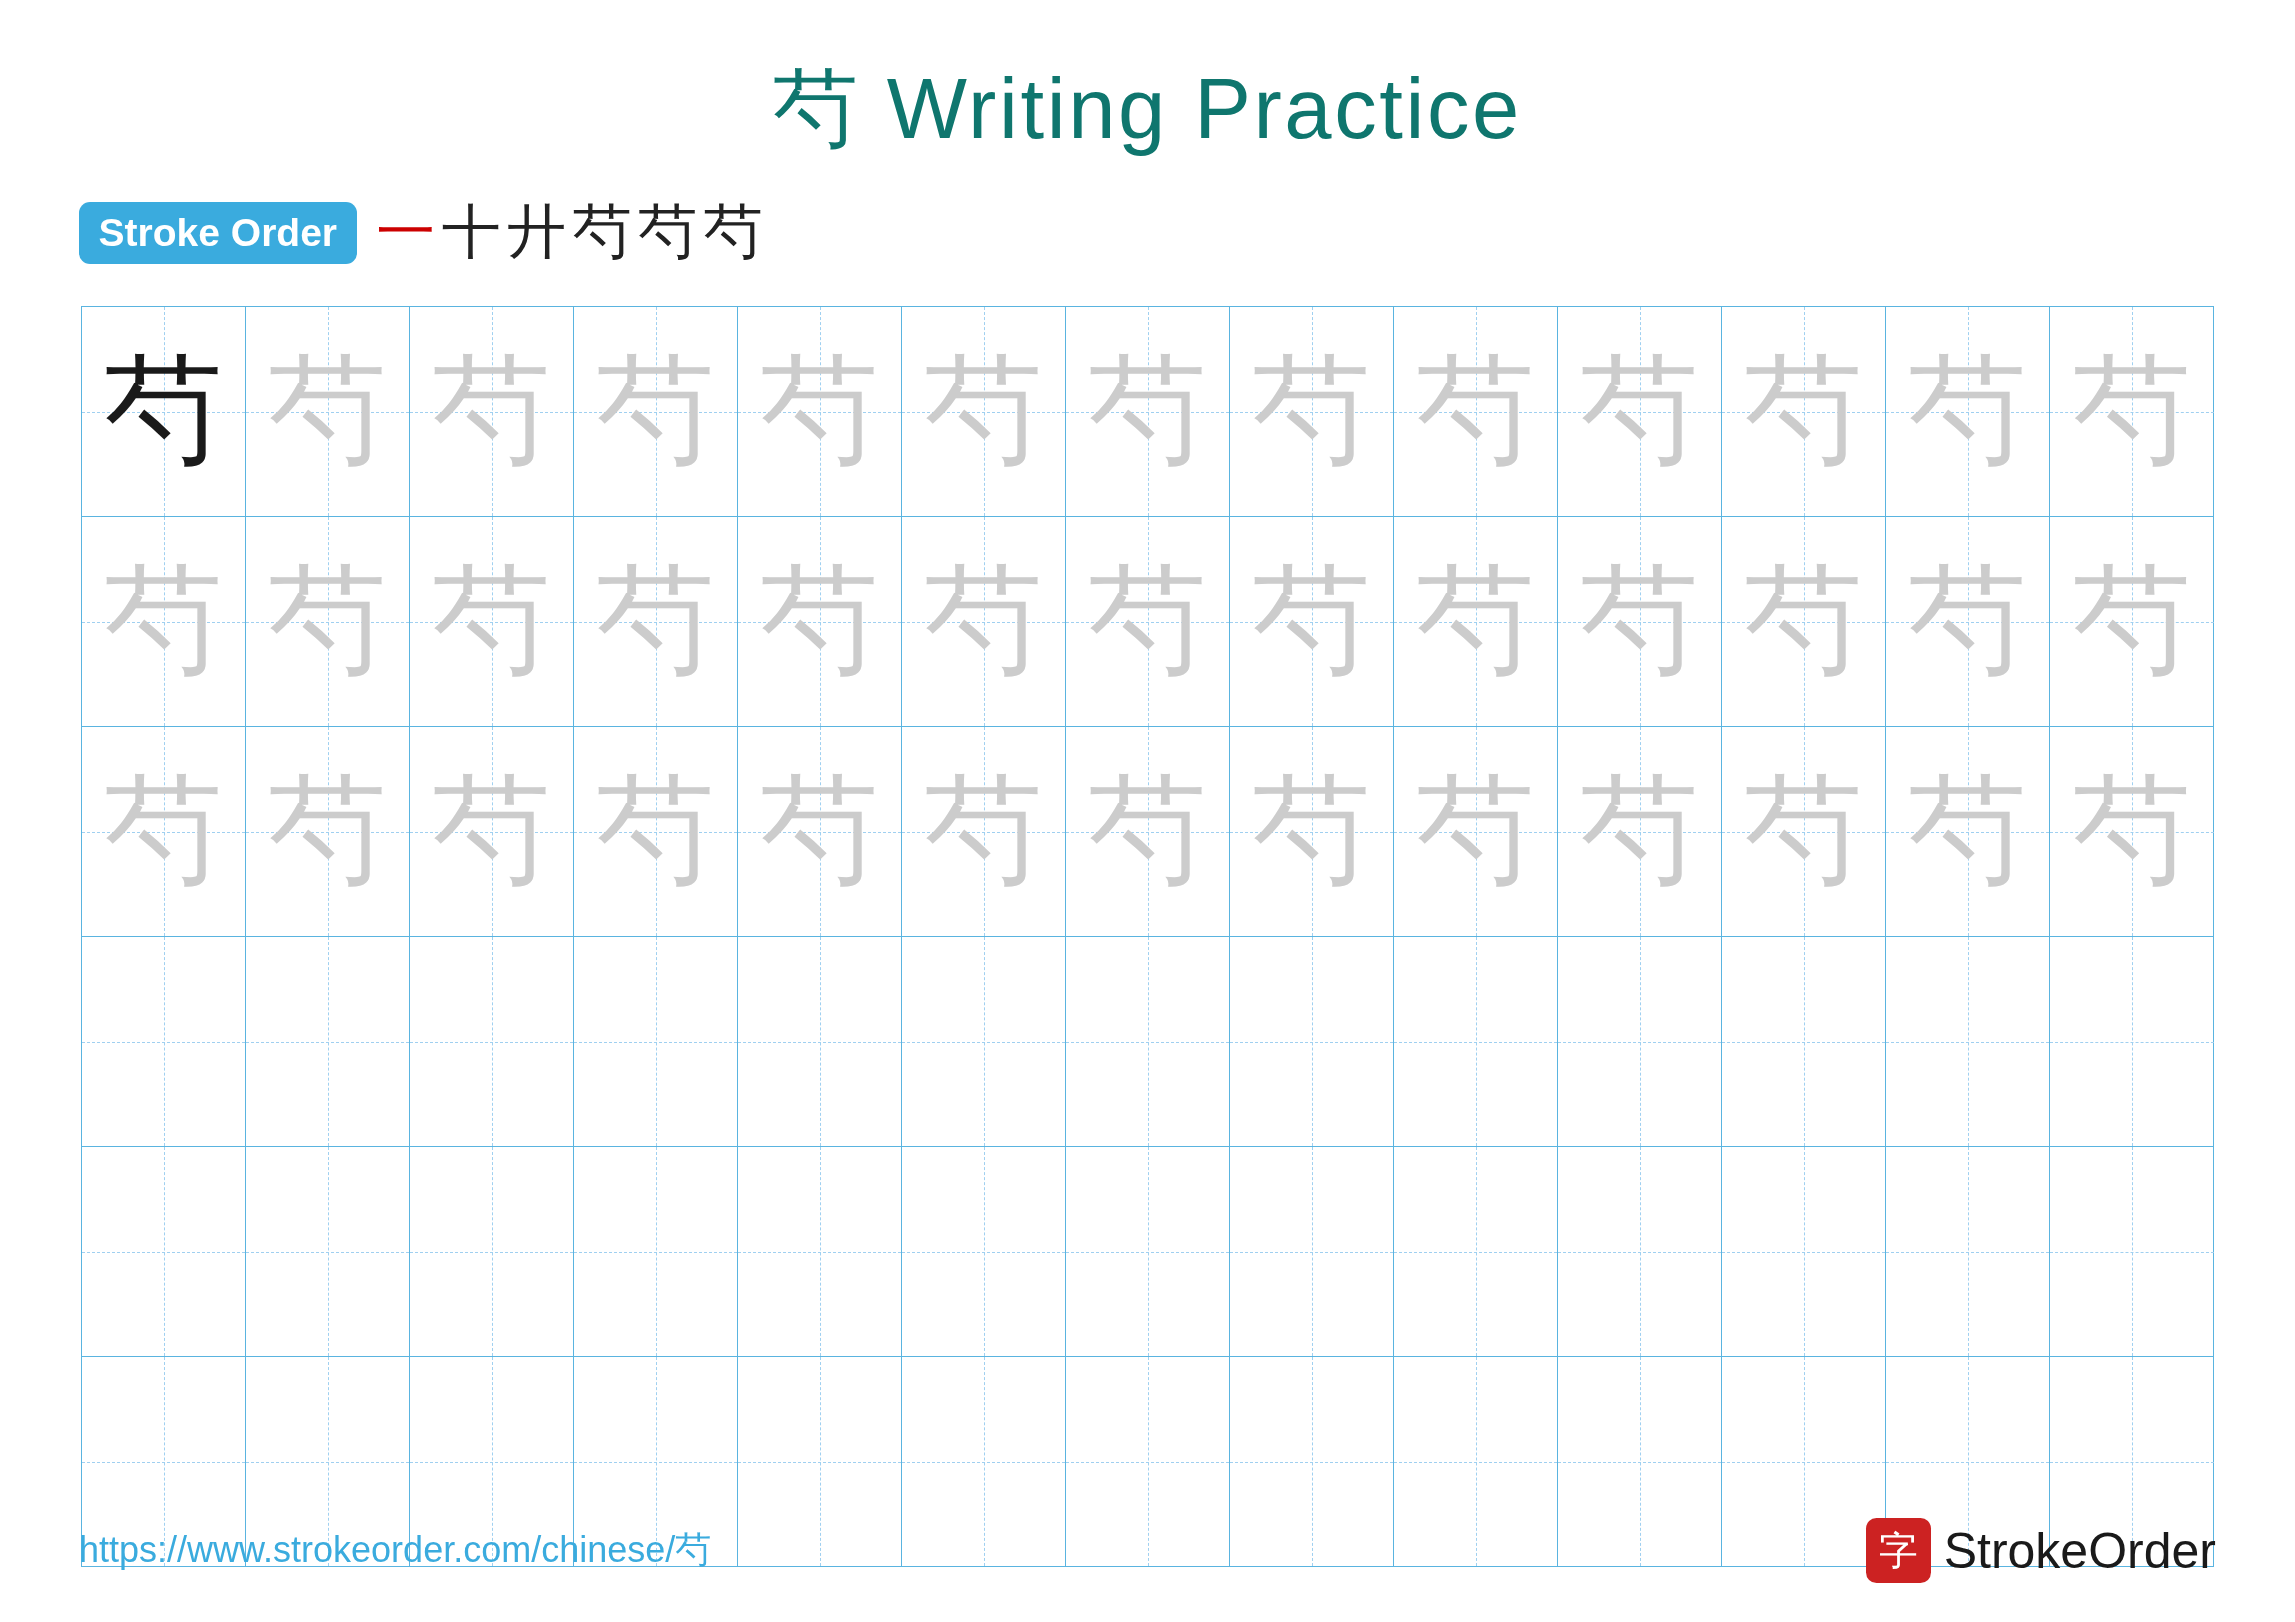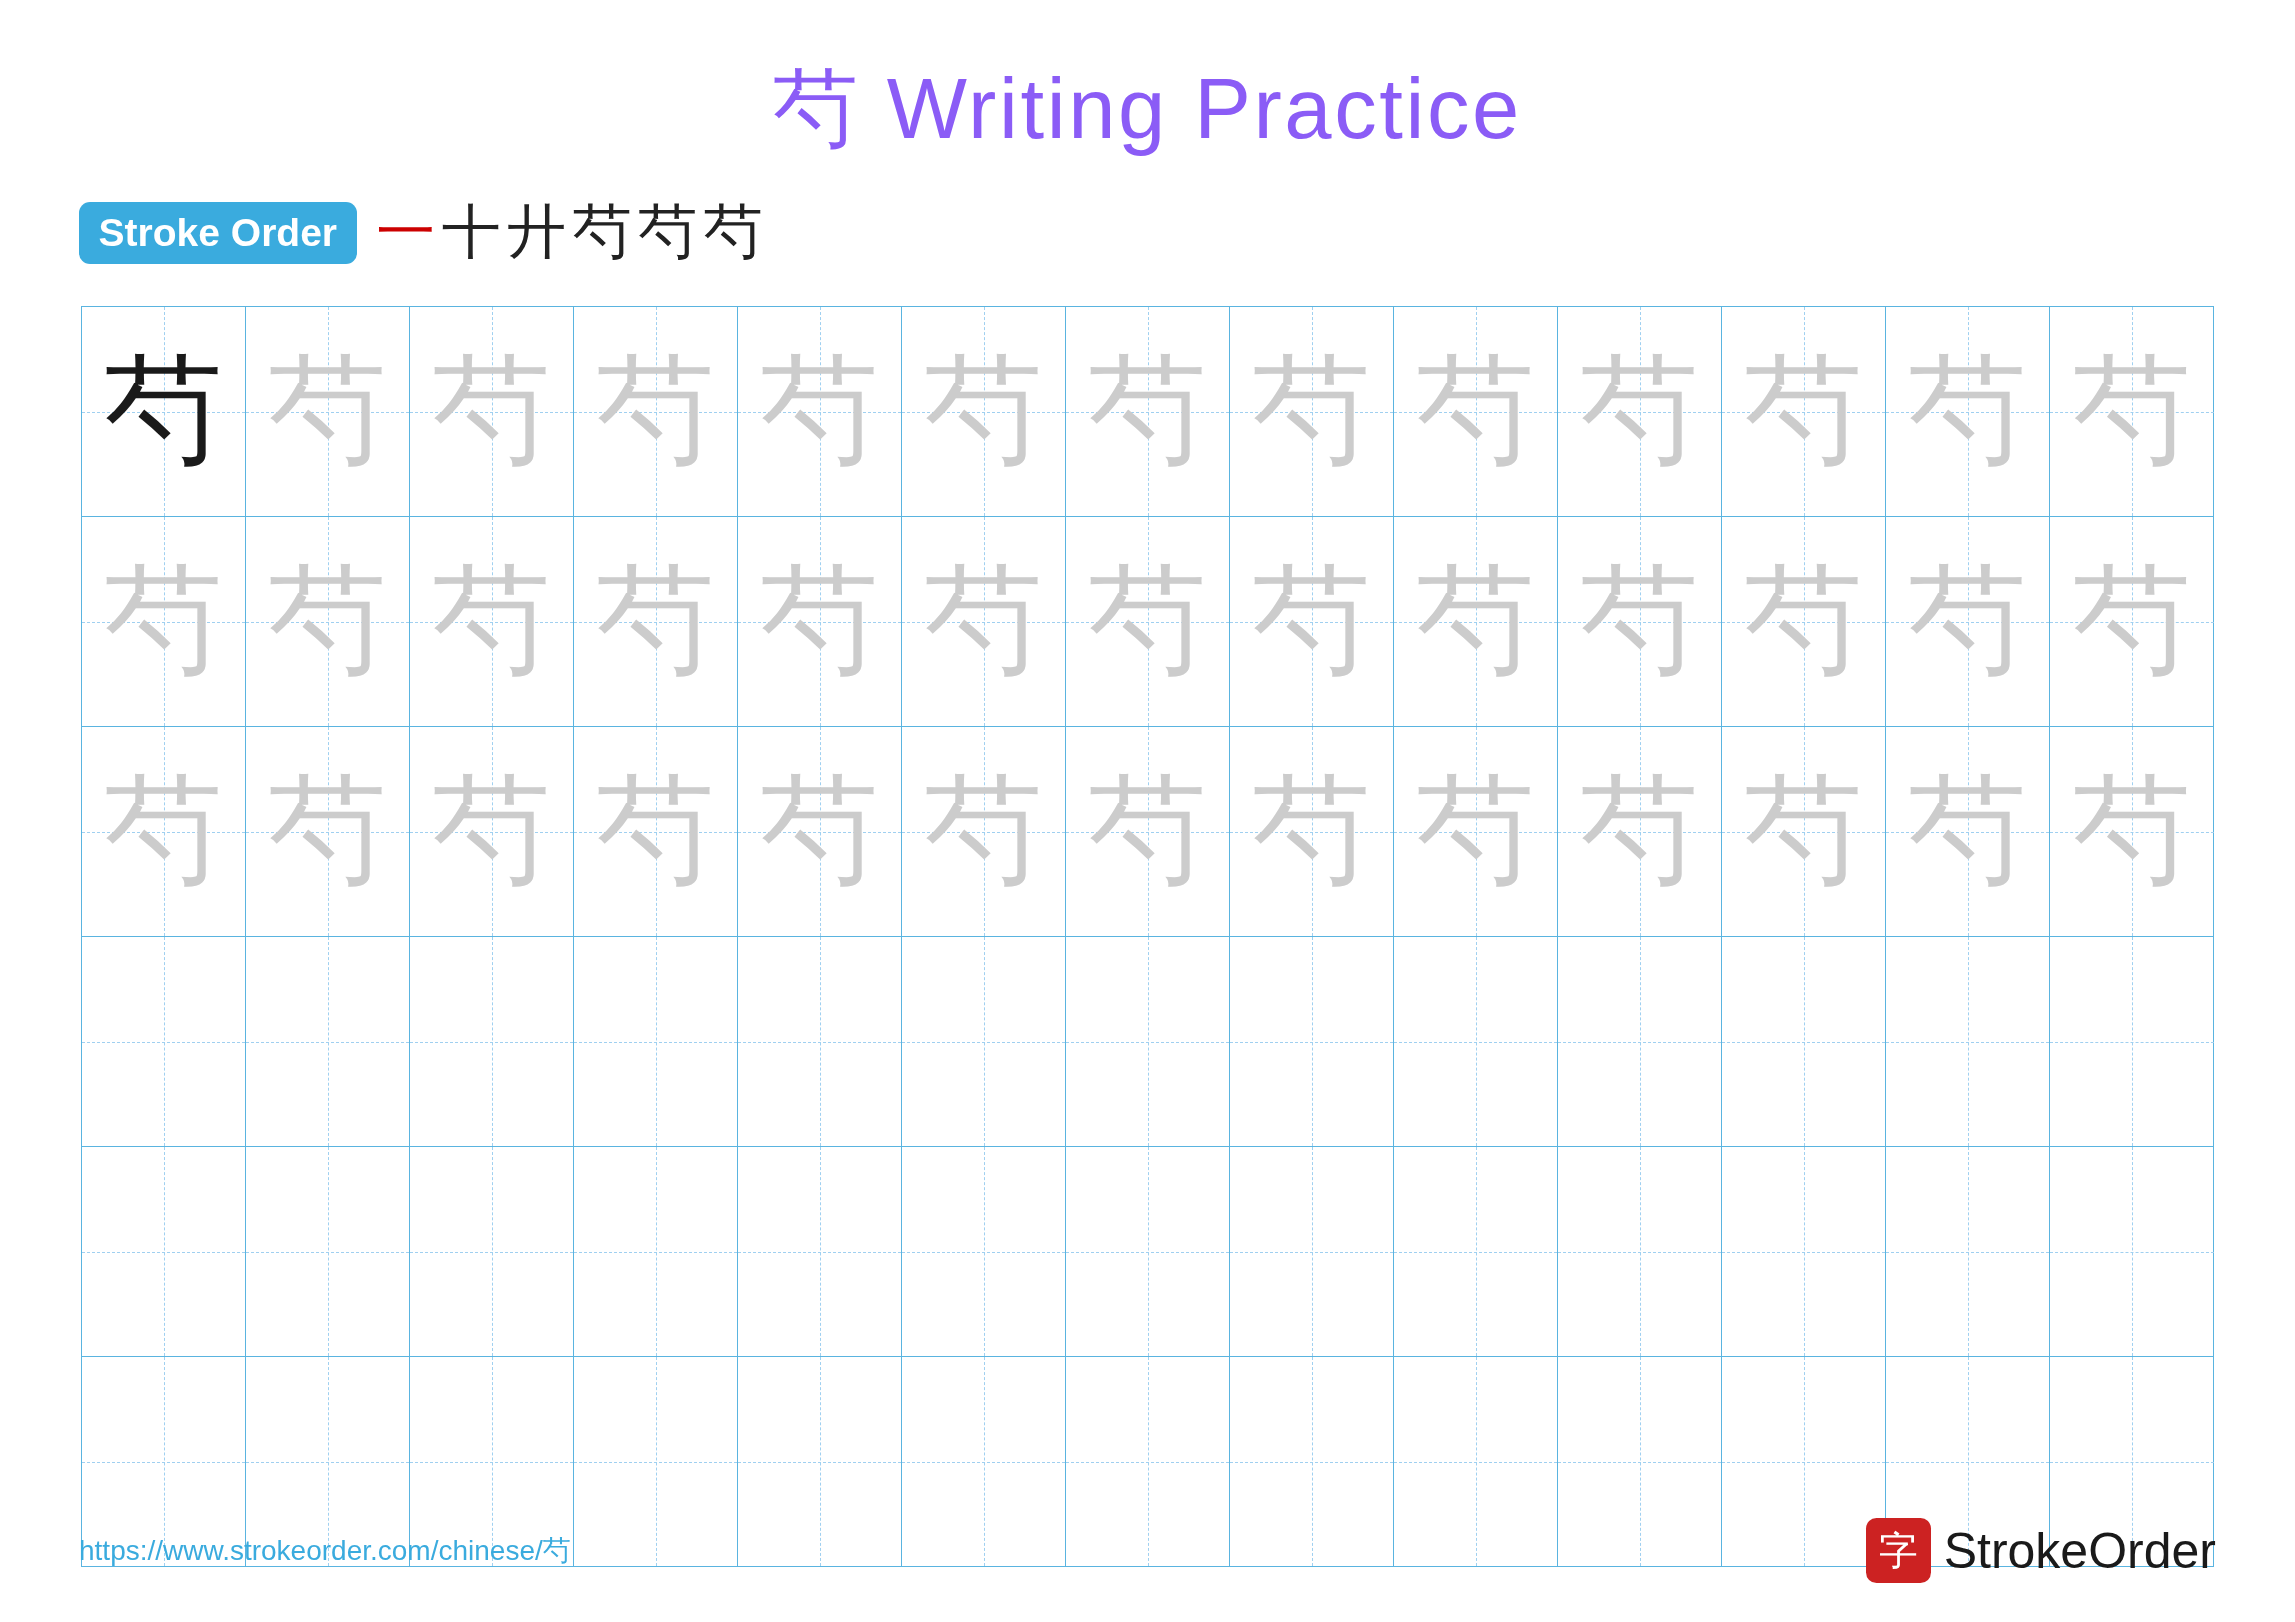--- a/index.html
+++ b/index.html
@@ -19,21 +19,21 @@
       background: #ffffff;
       position: relative;
       display: flex;
       flex-direction: column;
       align-items: center;
     }
 
     .title {
       margin-top: 52px;
       font-size: 85px;
-      color: #8b5cf6;
+      color: #0f766e;
       font-weight: 400;
       font-family: Arial, sans-serif;
       letter-spacing: 2.6px;
     }
 
     .stroke-order-row {
       display: flex;
       align-items: center;
       margin-top: 26px;
       margin-left: 79px;
@@ -130,21 +130,21 @@
       bottom: 39px;
       left: 79px;
       right: 79px;
       display: flex;
       align-items: center;
       justify-content: space-between;
     }
 
     .footer-url {
       color: #3aabde;
-      font-size: 28px;
+      font-size: 36px;
       font-family: Arial, sans-serif;
     }
 
     .footer-logo {
       display: flex;
       align-items: center;
       gap: 13px;
     }
 
     .logo-icon {

